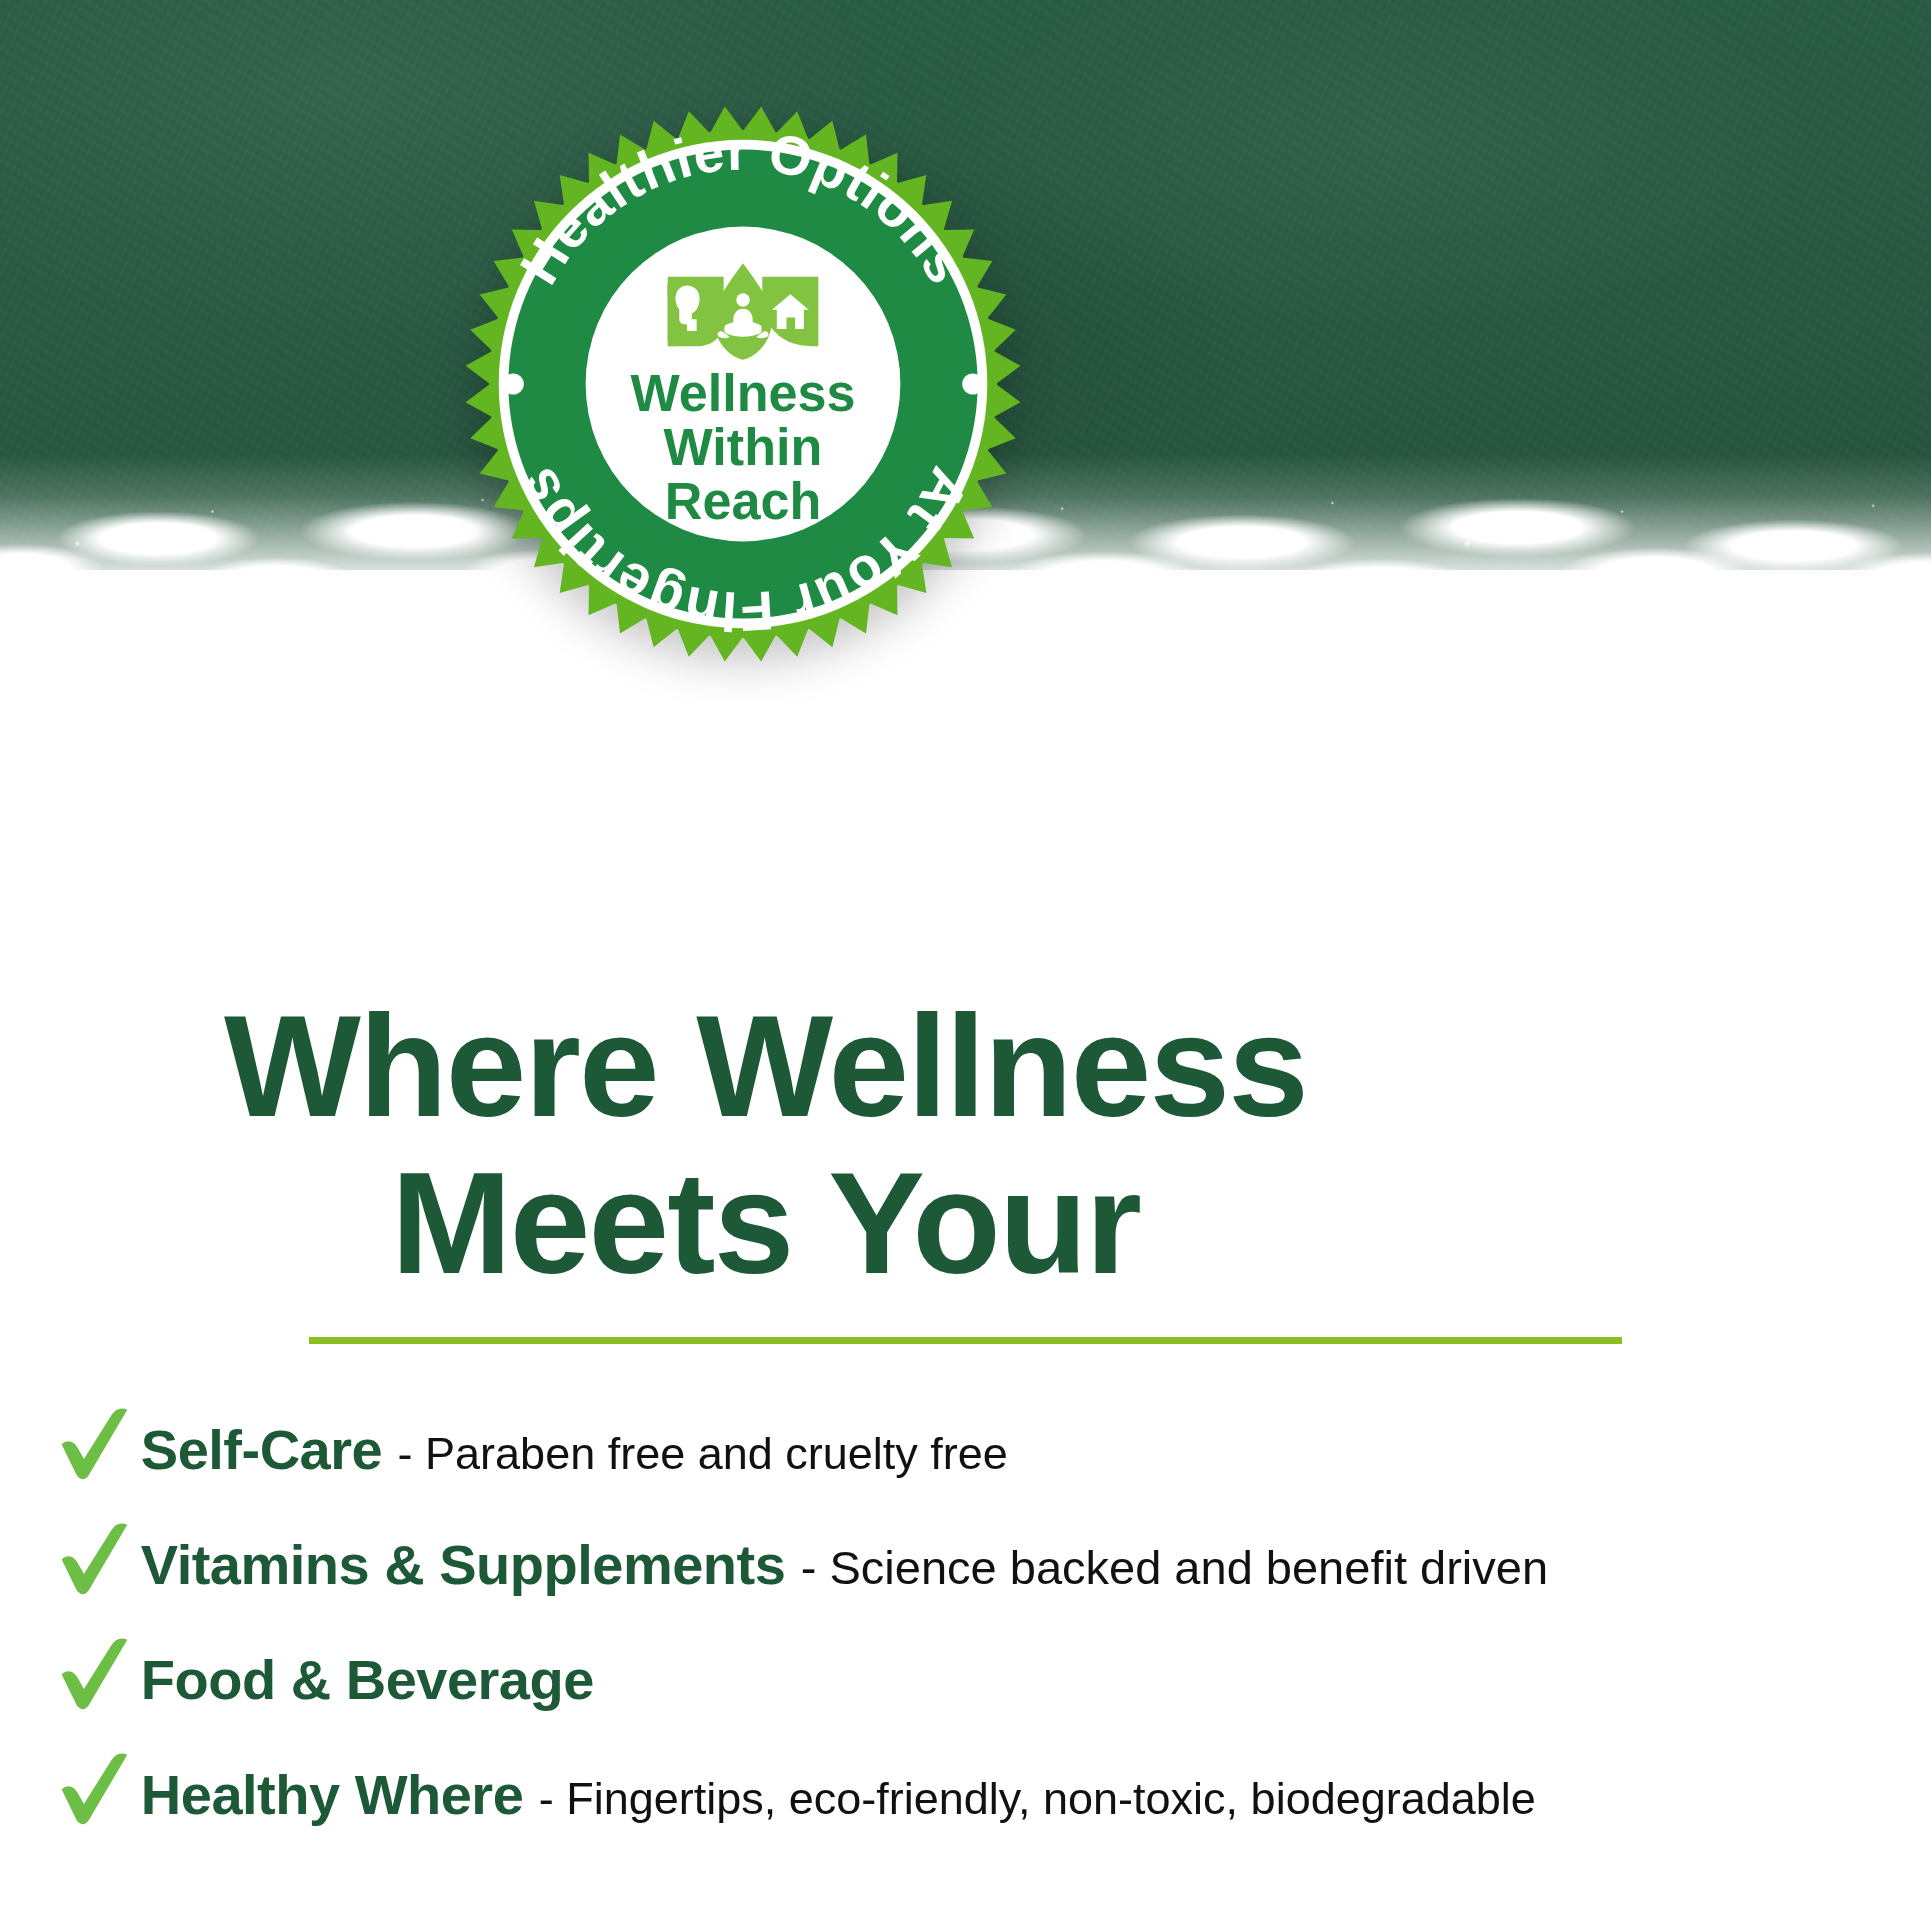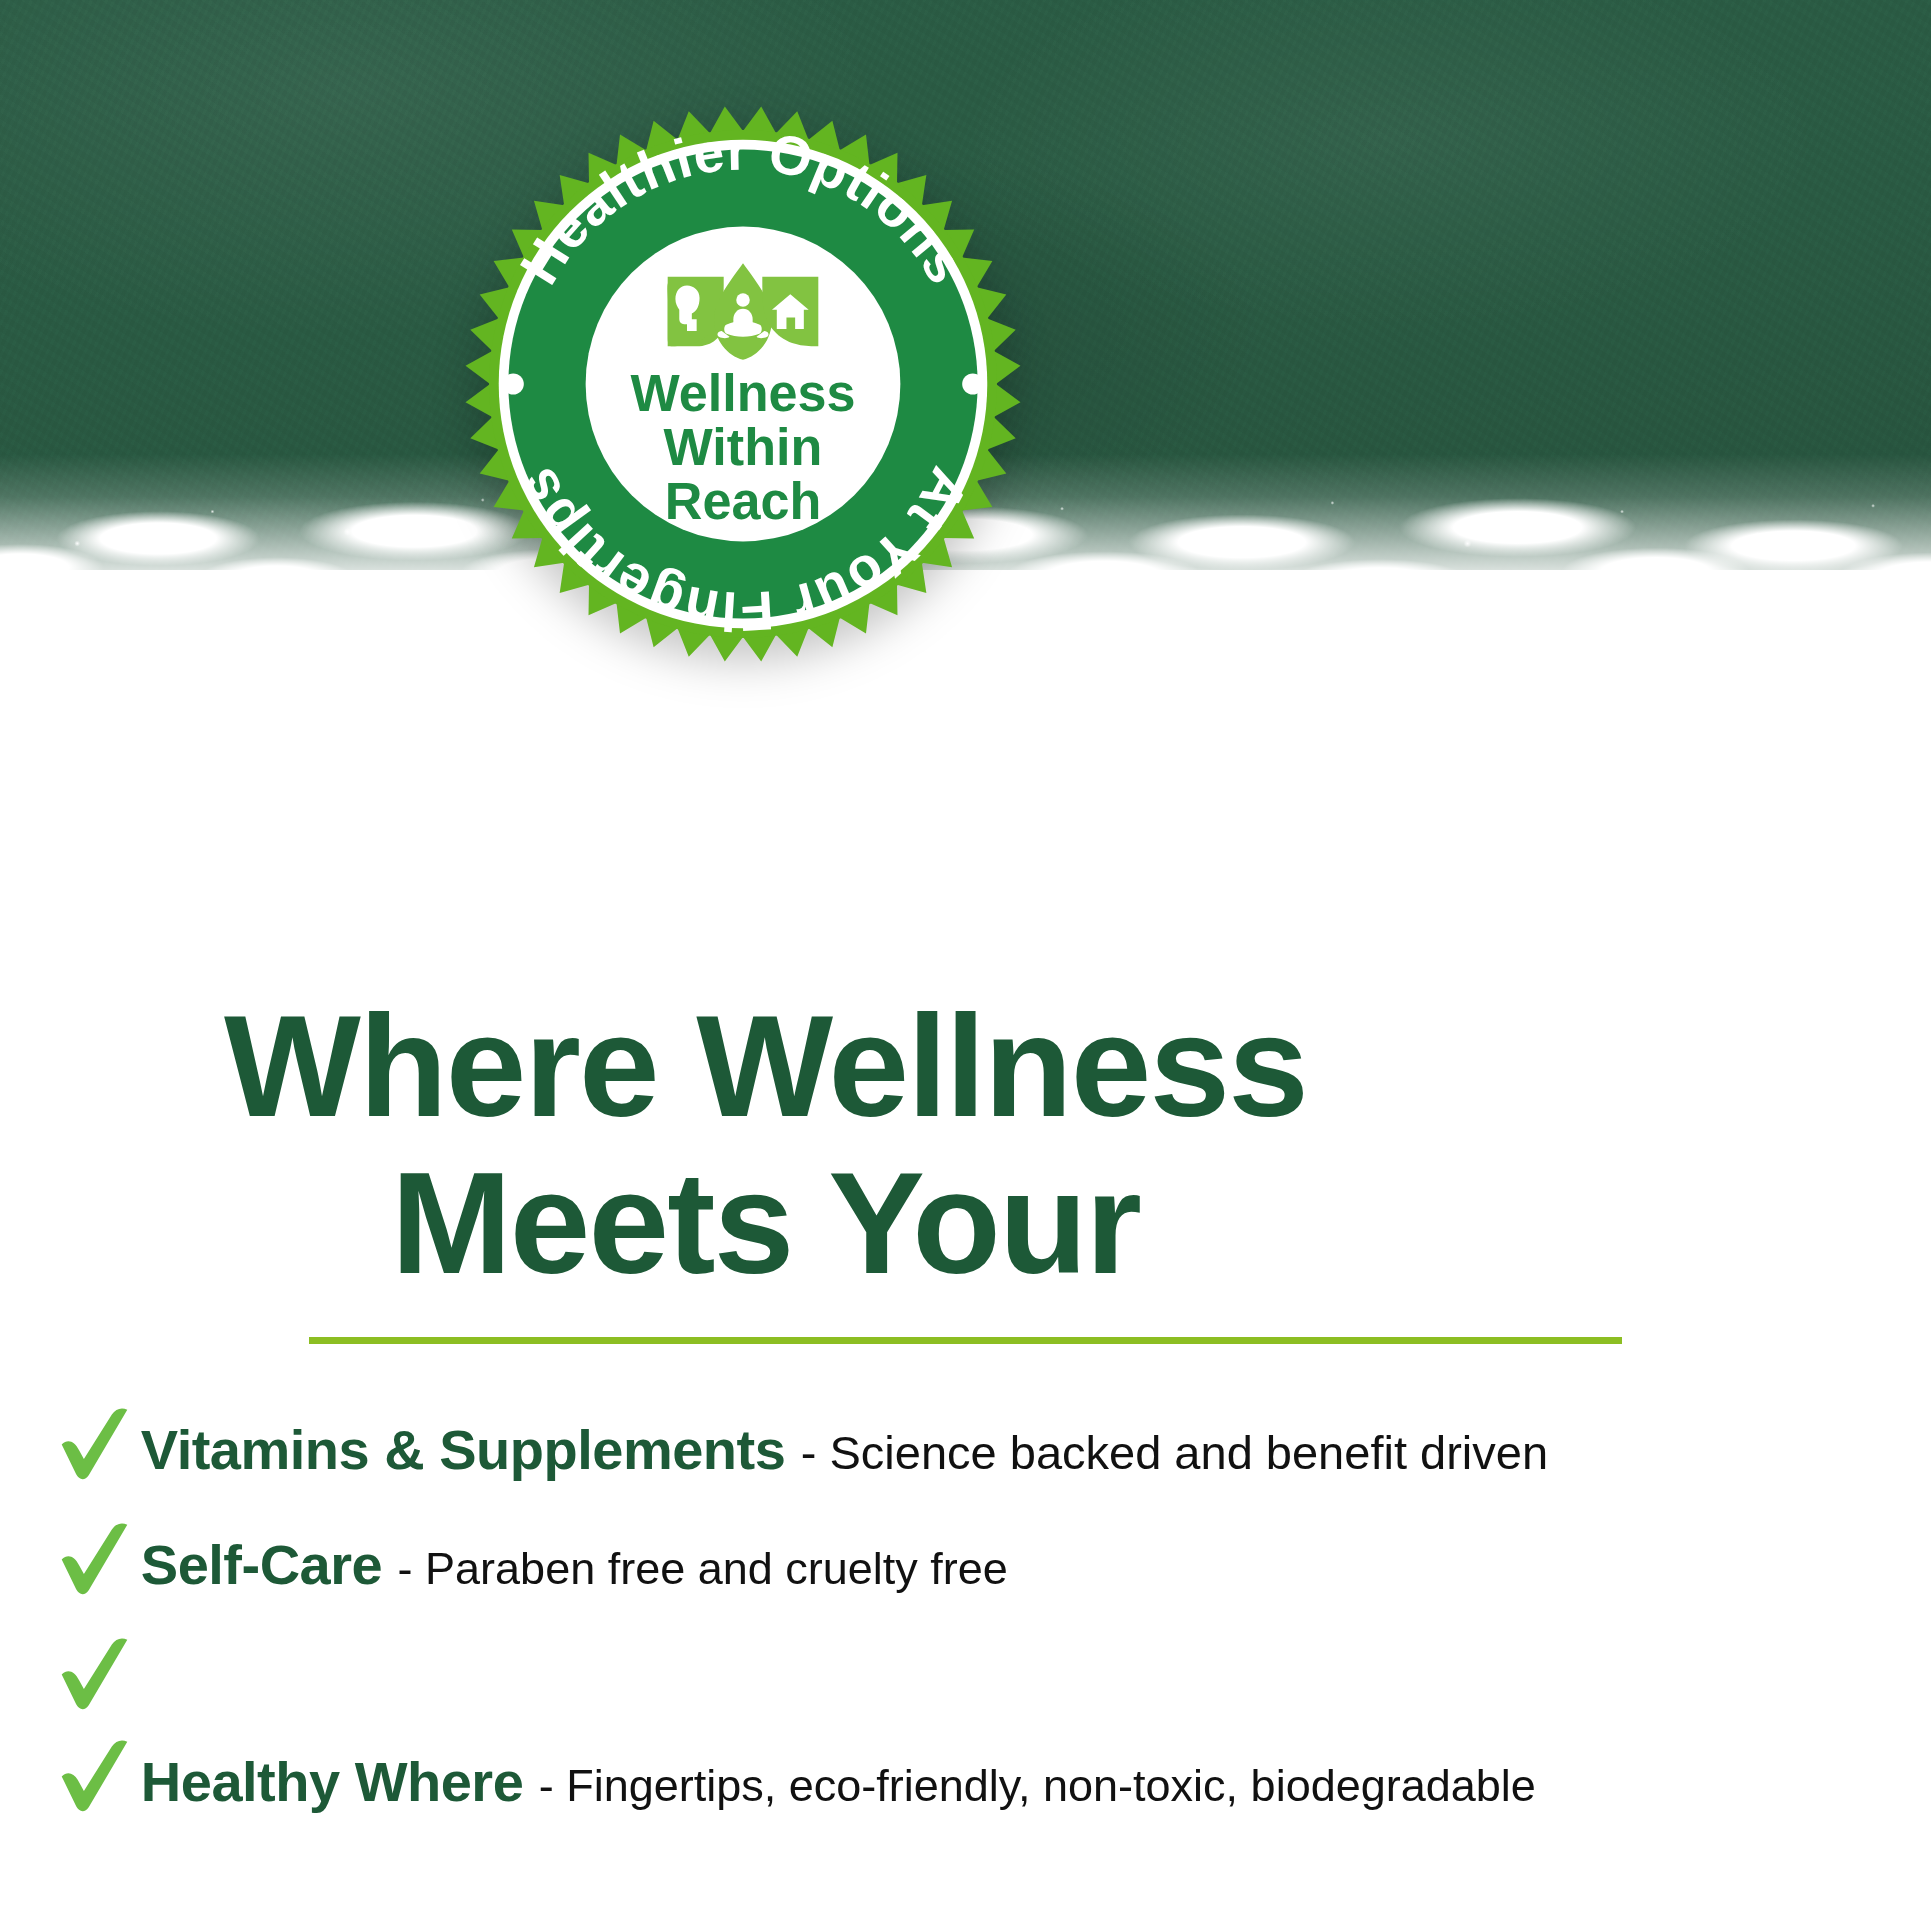--- a/index.html
+++ b/index.html
@@ -205,48 +205,49 @@
 
 <div class="headline">
   <span class="l1">Where Wellness</span>
   <span class="l2">Meets Your</span>
 </div>
 
 <div class="divider"></div>
 
 <div class="bullets">
 
+  <div class="bullet-row r2">
+    <span class="check">
+      <svg viewBox="0 0 84 84">
+          <path d="M 8,44 C 14,38 21,40 26,50 L 31,59 L 60,13 C 64,7 70,5 76,8 L 36,76 C 32,82 26,81 23,75 Z" fill="#6cbe45"></path>
+        </svg>
+    </span>
+    <span class="b-title">Self-Care</span>
+    <span class="sp"></span>
+    <span class="b-desc">- Paraben free and cruelty free</span>
+  </div>
+
   <div class="bullet-row r1">
     <span class="check">
       <svg viewBox="0 0 84 84">
           <path d="M 8,44 C 14,38 21,40 26,50 L 31,59 L 60,13 C 64,7 70,5 76,8 L 36,76 C 32,82 26,81 23,75 Z" fill="#6cbe45"></path>
         </svg>
     </span>
     <span class="b-title">Vitamins &amp; Supplements</span>
     <span class="sp"></span>
     <span class="b-desc">- Science backed and benefit driven</span>
   </div>
 
-  <div class="bullet-row r2">
-    <span class="check">
-      <svg viewBox="0 0 84 84">
-          <path d="M 8,44 C 14,38 21,40 26,50 L 31,59 L 60,13 C 64,7 70,5 76,8 L 36,76 C 32,82 26,81 23,75 Z" fill="#6cbe45"></path>
-        </svg>
-    </span>
-    <span class="b-title">Self-Care</span>
-    <span class="sp"></span>
-    <span class="b-desc">- Paraben free and cruelty free</span>
-  </div>
-
   <div class="bullet-row r3">
     <span class="check">
       <svg viewBox="0 0 84 84">
           <path d="M 8,44 C 14,38 21,40 26,50 L 31,59 L 60,13 C 64,7 70,5 76,8 L 36,76 C 32,82 26,81 23,75 Z" fill="#6cbe45"></path>
         </svg>
     </span>
+    <span class="b-title">Food &amp; Beverage</span>
     <span class="sp"></span>
   </div>
 
   <div class="bullet-row r4">
     <span class="check">
       <svg viewBox="0 0 84 84">
           <path d="M 8,44 C 14,38 21,40 26,50 L 31,59 L 60,13 C 64,7 70,5 76,8 L 36,76 C 32,82 26,81 23,75 Z" fill="#6cbe45"></path>
         </svg>
     </span>
     <span class="b-title">Healthy Where</span>

